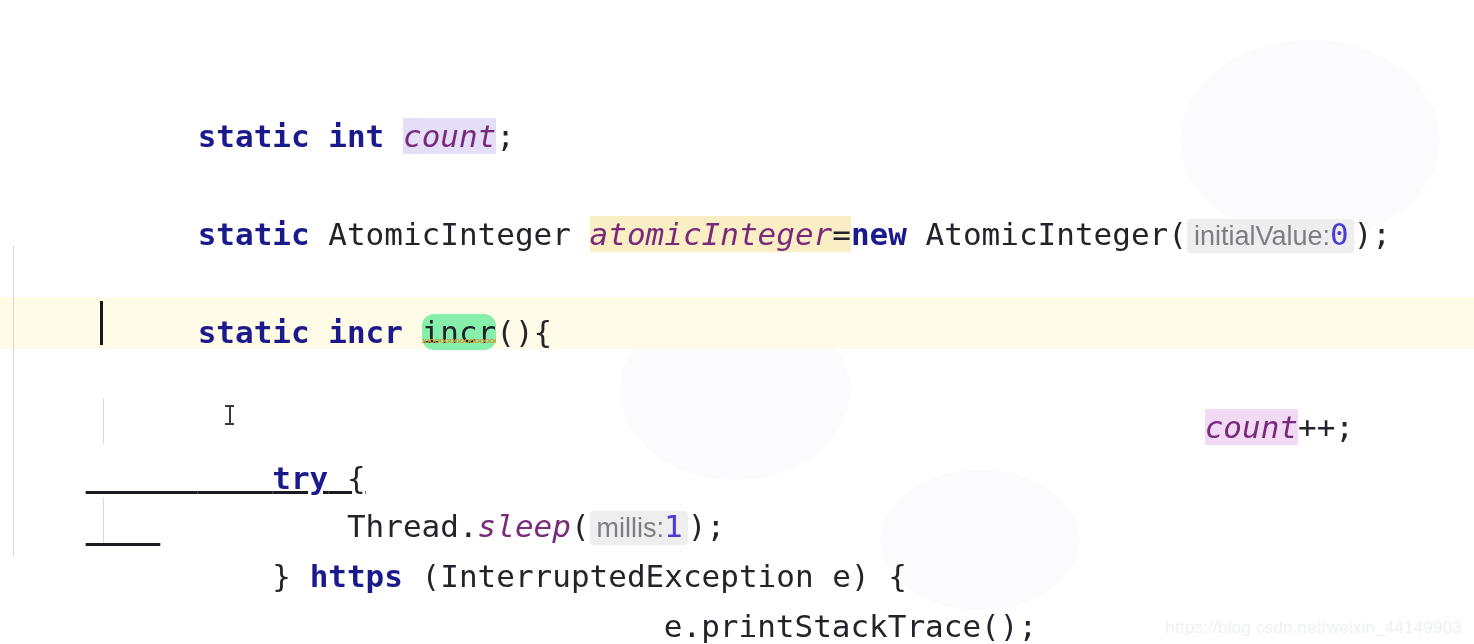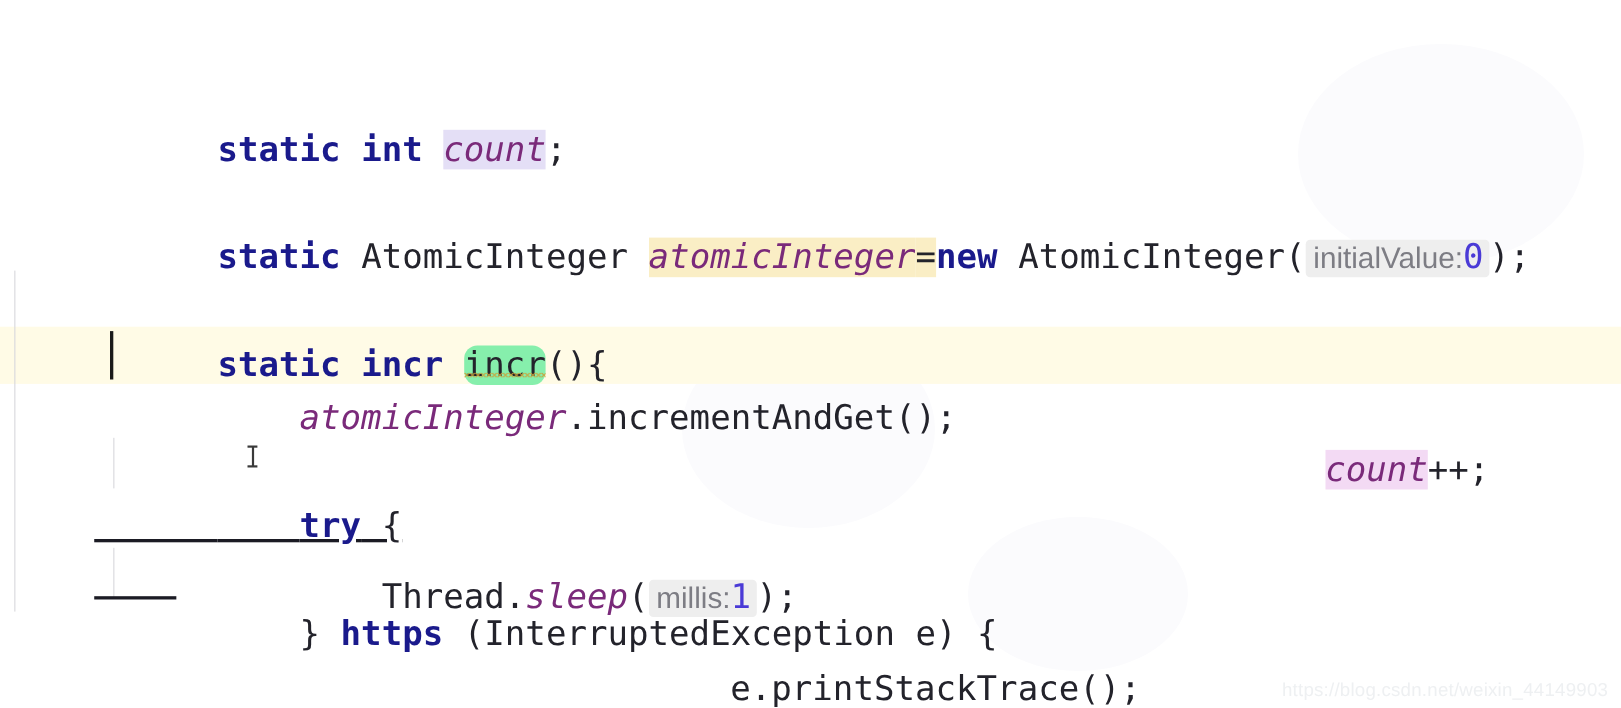--- a/index.html
+++ b/index.html
@@ -170,41 +170,36 @@
       <span class="kw">static</span><span class="plain"> </span><span class="type">AtomicInteger</span><span class="plain"> </span><span class="field hl-yel">atomicInteger</span><span class="plain hl-yel">=</span><span class="kw">new</span><span class="plain"> </span><span class="type">AtomicInteger</span><span class="plain">(</span><span class="hint"><span>initialValue:</span><span class="hintval">0</span></span><span class="plain">);</span>
     </span>
   </div>
 
   <div class="line" style="top:202px;">
     <span class="code" style="margin-left:11px;">
       <span class="kw">static</span><span class="plain"> </span><span class="kw">incr</span><span class="plain"> </span><span class="plain squiggle">incr</span><span class="plain">(){</span>
     </span>
   </div>
 
-  <div class="line" style="top:250px;">
-    <span class="code" style="margin-left:11px;">
-      <span class="plain">    </span><span class="field">atomicInteger</span><span class="plain">.incrementAndGet();</span>
-    </span>
-  </div>
 
   <div class="line" style="top:297px;text-align:right;">
     <span class="code" style="margin-left:11px;">
       <span class="plain">    </span><span class="field hl-pink">count</span><span class="plain">++;</span>
     </span>
   </div>
 
   <div class="caret" style="left:100px; top:301px; height:44px;"></div>
 
   <div class="line" style="top:348px;">
     <span class="code" style="margin-left:11px;text-decoration:underline;">
       <span class="plain">    </span><span class="kw">try</span><span class="plain"> {</span>
     </span>
   </div>
 
-  <div class="line" style="top:413px;">
+  <div class="line" style="top:396px;">
     <span class="code" style="margin-left:11px;">
       <span class="plain">        </span><span class="plain">Thread.</span><span class="field">sleep</span><span class="plain">(</span><span class="hint"><span>millis:</span><span class="hintval">1</span></span><span class="plain">);</span>
     </span>
   </div>
 
   <div class="mouse-ibeam" style="left:224px; top:404px;">
     <i class="top"></i>
       <i class="stem"></i>
       <i class="bot"></i>
   </div>

